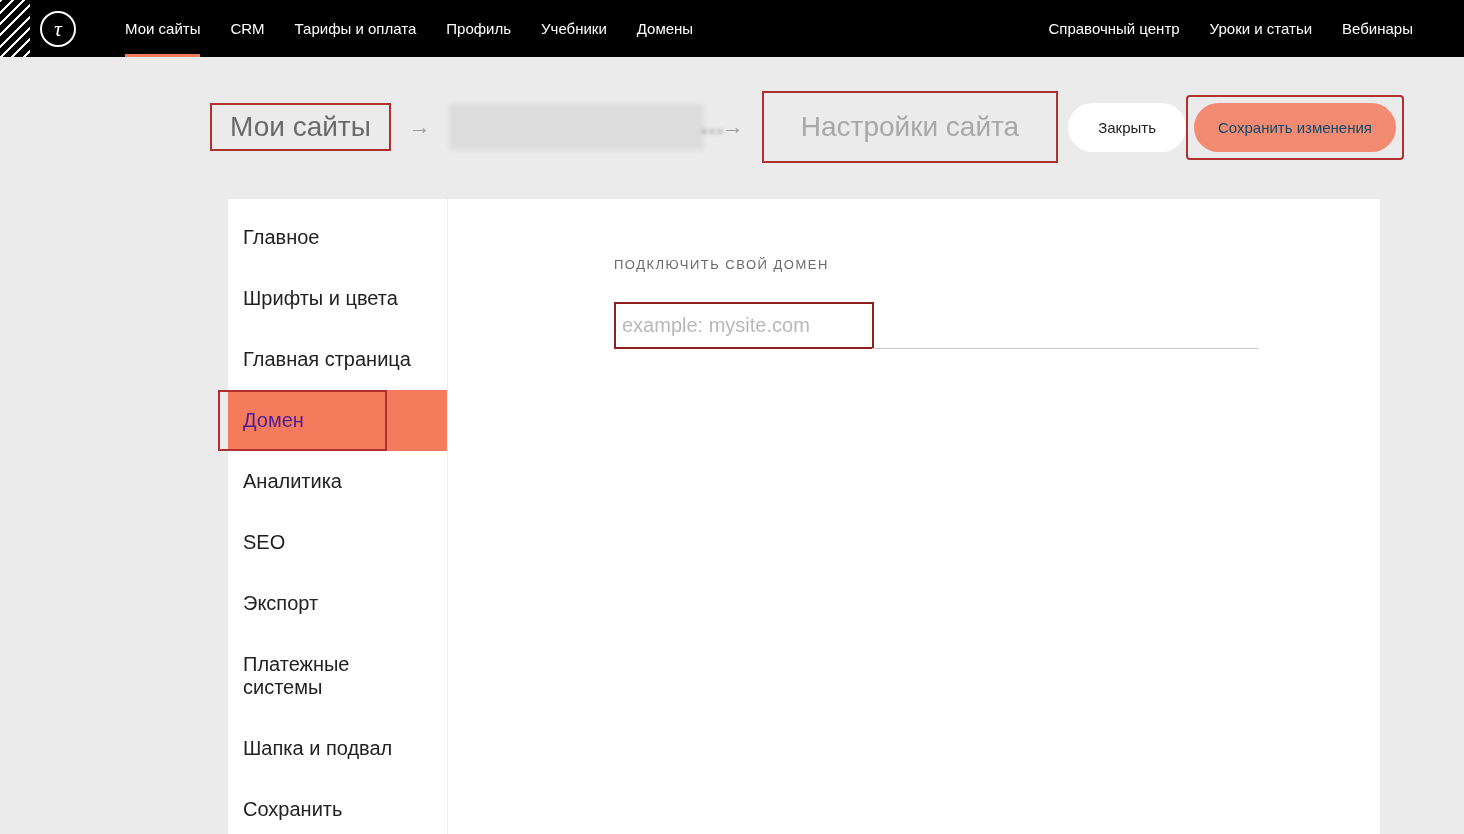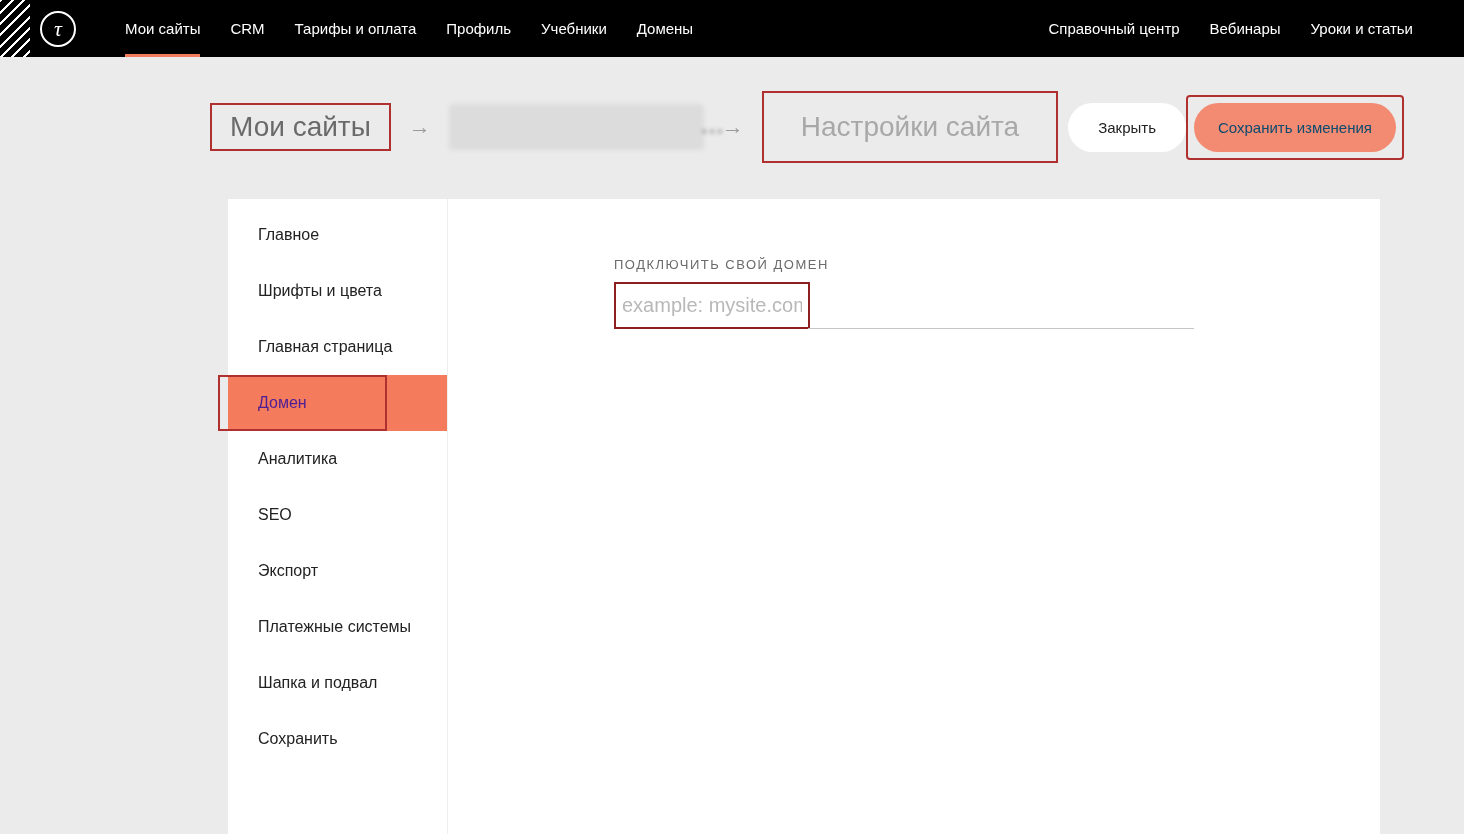--- a/index.html
+++ b/index.html
@@ -122,22 +122,22 @@
       margin: 0 84px 0 228px;
       min-height: 650px;
     }
     .sidebar {
       width: 220px;
       background: #fff;
       border-right: 1px solid #eee;
       padding-top: 8px;
     }
     .side-item {
-      padding: 19px 30px;
-      font-size: 16px;
+      padding: 19px 15px;
+      font-size: 20px;
       color: #222;
       cursor: pointer;
       position: relative;
     }
     .side-item.active {
       background: #f47b5b;
       color: #4c1d95;
     }
     .side-item.active-outline::before{
       content:"";
@@ -146,27 +146,27 @@
       border:2px solid #b03030;
     }
     .main {
       flex: 1;
       padding: 58px 0 0 166px;
     }
     .field-label {
       font-size: 13px;
       letter-spacing: 1.5px;
       color: #6a6a6a;
-      margin-bottom: 10px;
+      margin-bottom: 30px;
     }
     .input-row { display:flex; align-items:flex-end; }
     .input-outline {
       border: 2px solid #8e1f1f;
       padding: 10px 6px;
-      width: 196px;
+      width: 260px;
     }
     .domain-input {
       border: none;
       outline: none;
       font-size: 20px;
       color: #b8b8b8;
       width: 100%;
       background: transparent;
       font-family: inherit;
     }
@@ -196,22 +196,22 @@
         <div class="nav-item active">Мои сайты</div>
         <div class="nav-item">CRM</div>
         <div class="nav-item">Тарифы и оплата</div>
         <div class="nav-item">Профиль</div>
         <div class="nav-item">Учебники</div>
         <div class="nav-item">Домены</div>
       </nav>
   </div>
   <nav class="nav-right" id="nav-right">
       <div class="nav-item">Справочный центр</div>
+      <div class="nav-item">Уроки и статьи</div>
       <div class="nav-item">Вебинары</div>
-      <div class="nav-item">Уроки и статьи</div>
     </nav>
 </div>
 
 <div class="subheader">
   <div class="breadcrumbs">
     <span class="crumb out1">Мои сайты</span>
     <span class="arrow-icon">→</span>
     <span class="crumb blur"></span>
     <span class="arrow-icon">→</span>
     <span class="crumb out2">Настройки сайта</span>

